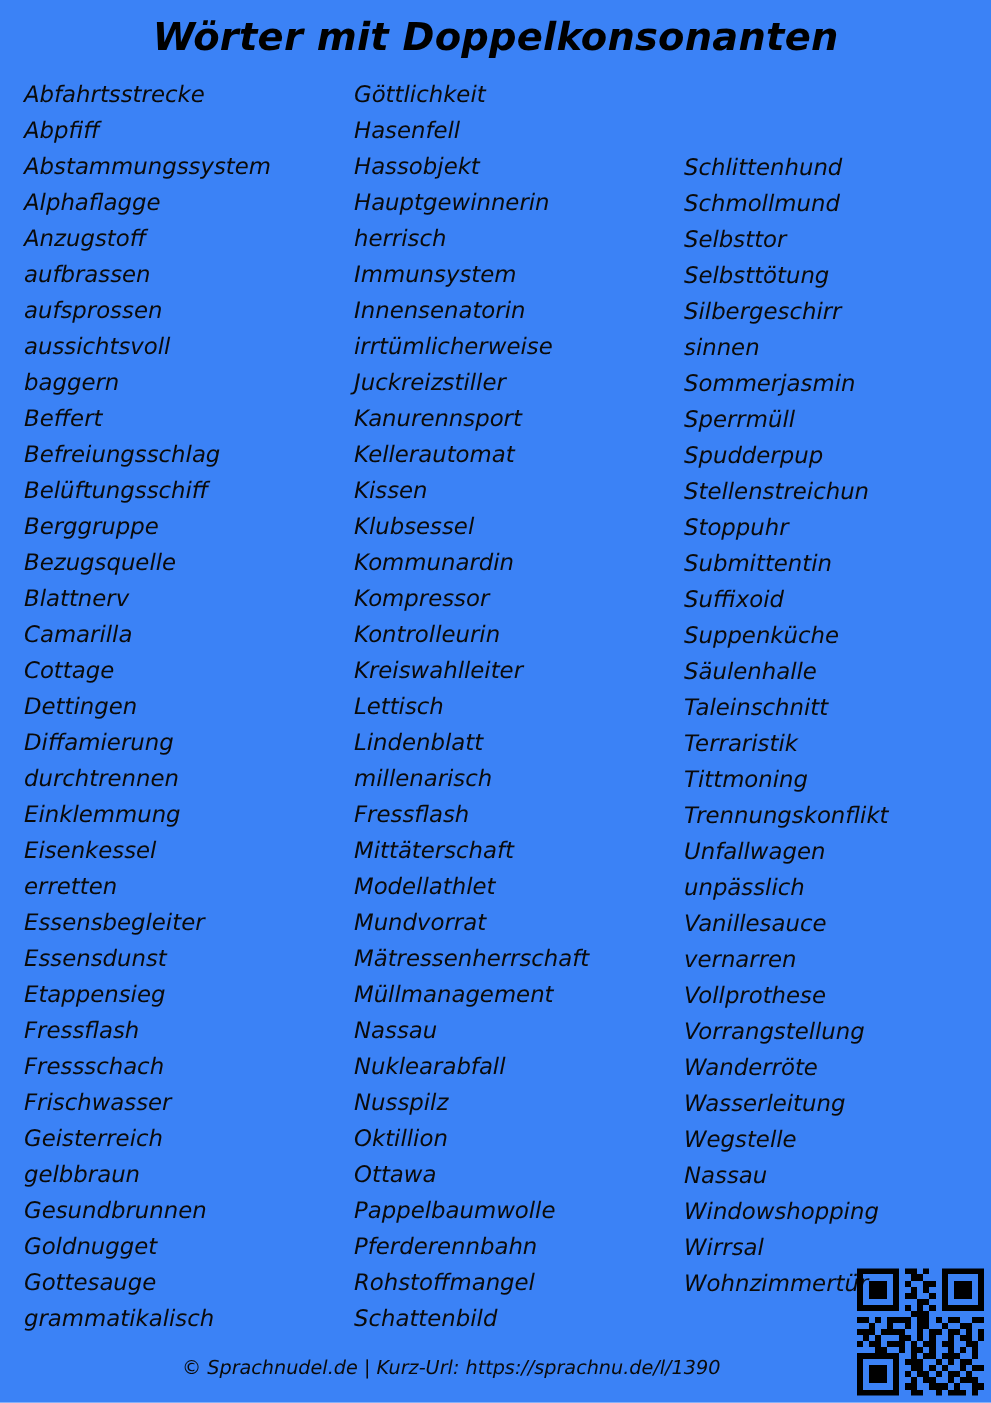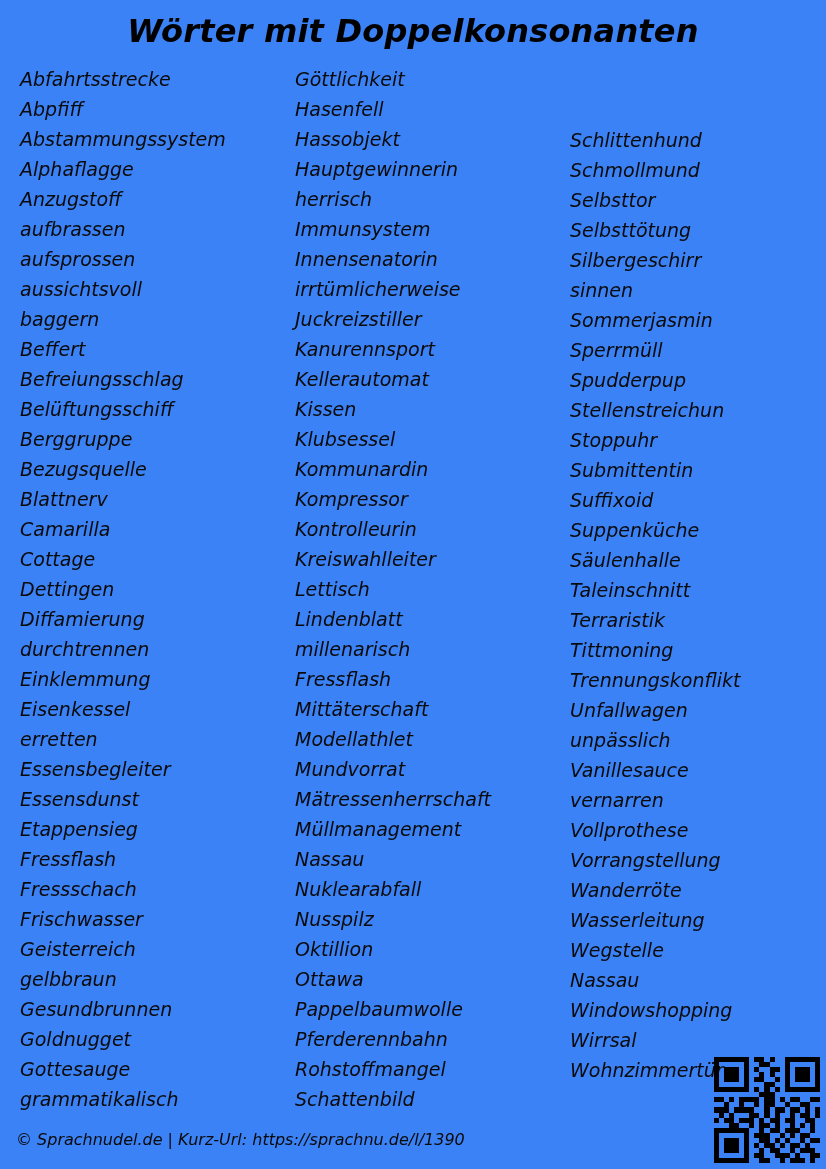--- a/index.html
+++ b/index.html
@@ -36,23 +36,23 @@
   .word {
     height: 30px;
     line-height: 30px;
     font-size: 19px;
     white-space: nowrap;
     color: #0a0a0a;
   }
   .footer {
     position: absolute;
     top: 1130px;
-    left: 16px;
+    left: 0;
     width: 752px;
-    text-align: left;
+    text-align: center;
     font-size: 16px;
     color: #0a0a0a;
   }
   .qr {
     position: absolute;
     left: 714px;
     top: 1057px;
     width: 106px;
     height: 106px;
   }

